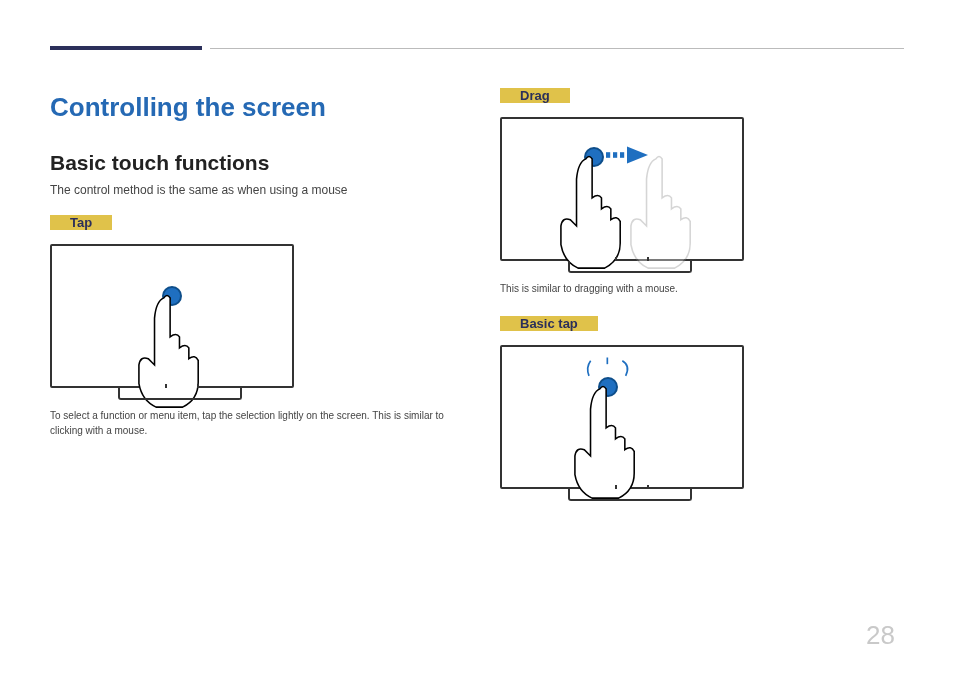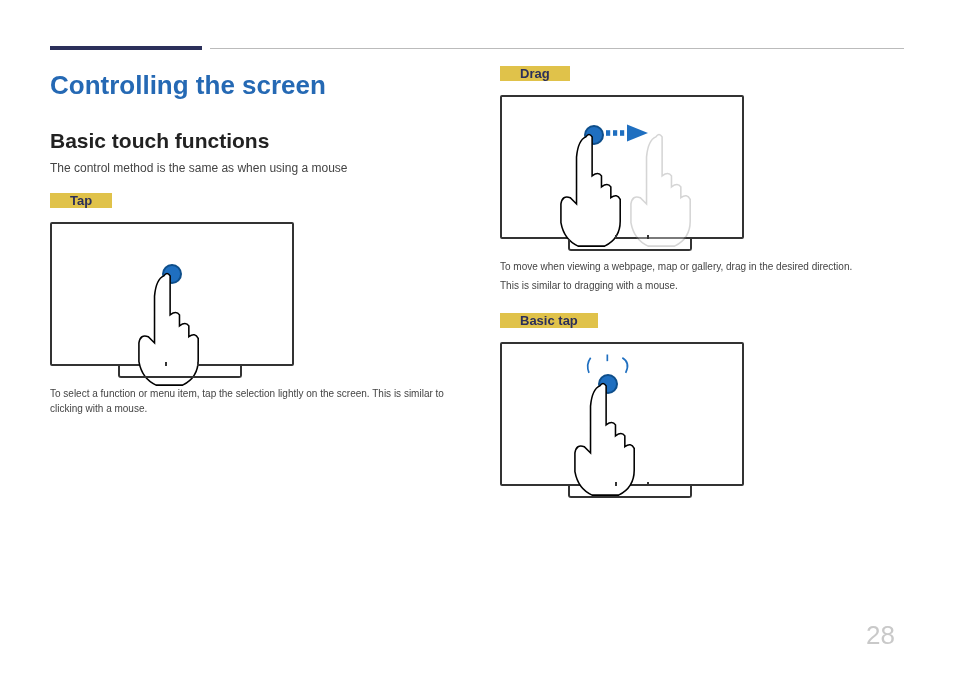--- a/index.html
+++ b/index.html
@@ -30,21 +30,21 @@
     position: absolute;
     top: 46px;
     left: 50px;
     width: 152px;
     height: 4px;
     background: #2b2f5a;
   }
   .cols {
     display: flex;
     gap: 46px;
-    margin-top: 18px;
+    margin-top: 40px;
   }
   .col { flex: 1; }
   h1.section {
     font-size: 26px;
     font-weight: 700;
     color: #2569b4;
     margin: 6px 0 28px 0;
   }
   h2.sub {
     font-size: 21px;
@@ -184,21 +184,20 @@
             <rect x="20" y="8" width="6" height="8"></rect>
             <path d="M30 0 L60 12 L30 24 L30 16 L30 8 Z"></path>
           </svg>
 
           <svg class="hand" viewBox="0 0 100 160" style="left:48px; top:32px; width:78px; height:125px;">
             <path d="M46 10 Q50 4 54 10 L54 60 Q62 54 66 60 L66 74 Q74 68 78 74 L78 88 Q86 82 90 90 L90 118 Q90 140 70 150 L36 150 Q18 142 14 120 L14 96 Q16 84 26 88 L34 96 L34 36 Q36 14 46 10 Z"></path>
           </svg>
         </div>
         <div class="stand"></div>
       </div>
-      <p class="desc">To move when viewing a webpage, map or gallery, drag in the desired direction.</p>
       <p class="desc">This is similar to dragging with a mouse.</p>
 
       <div style="height:14px"></div>
 
       <div class="gesture">Basic tap</div>
       <div class="monitor-wrap">
         <div class="monitor">
 
           <svg class="tapdots" viewBox="0 0 60 30" style="left:82px; top:10px; width:50px; height:26px;">
             <path d="M6 22 Q 2 12 8 4"></path>

